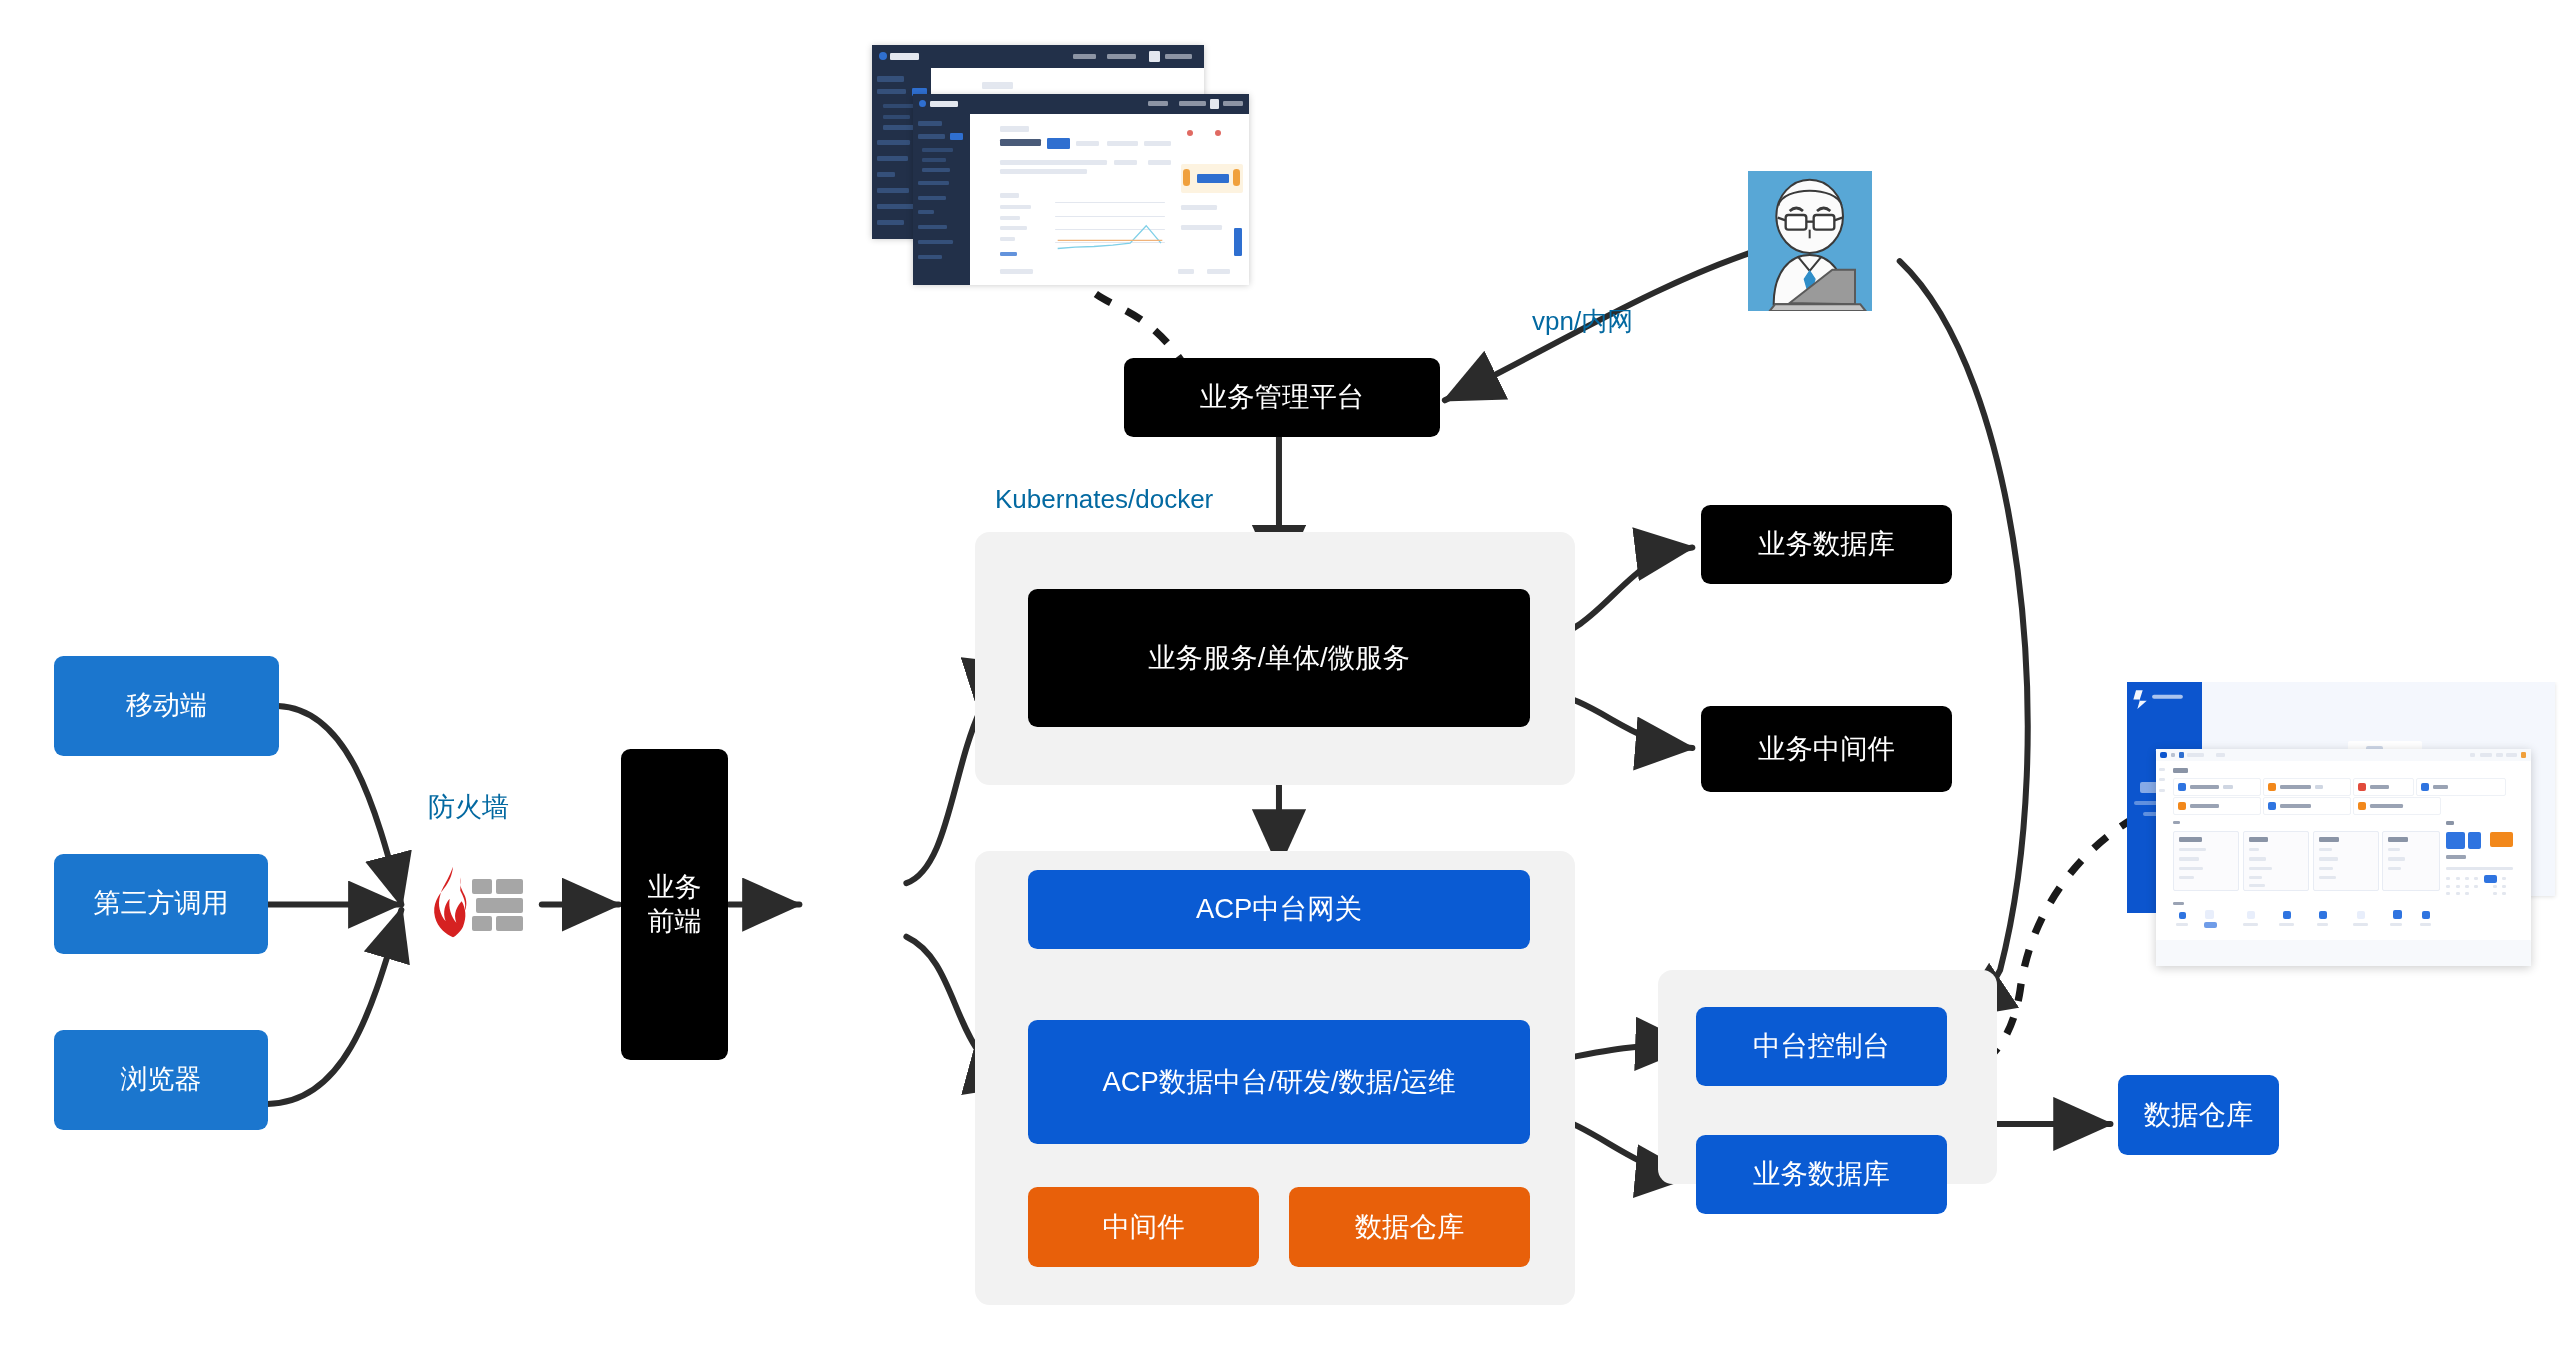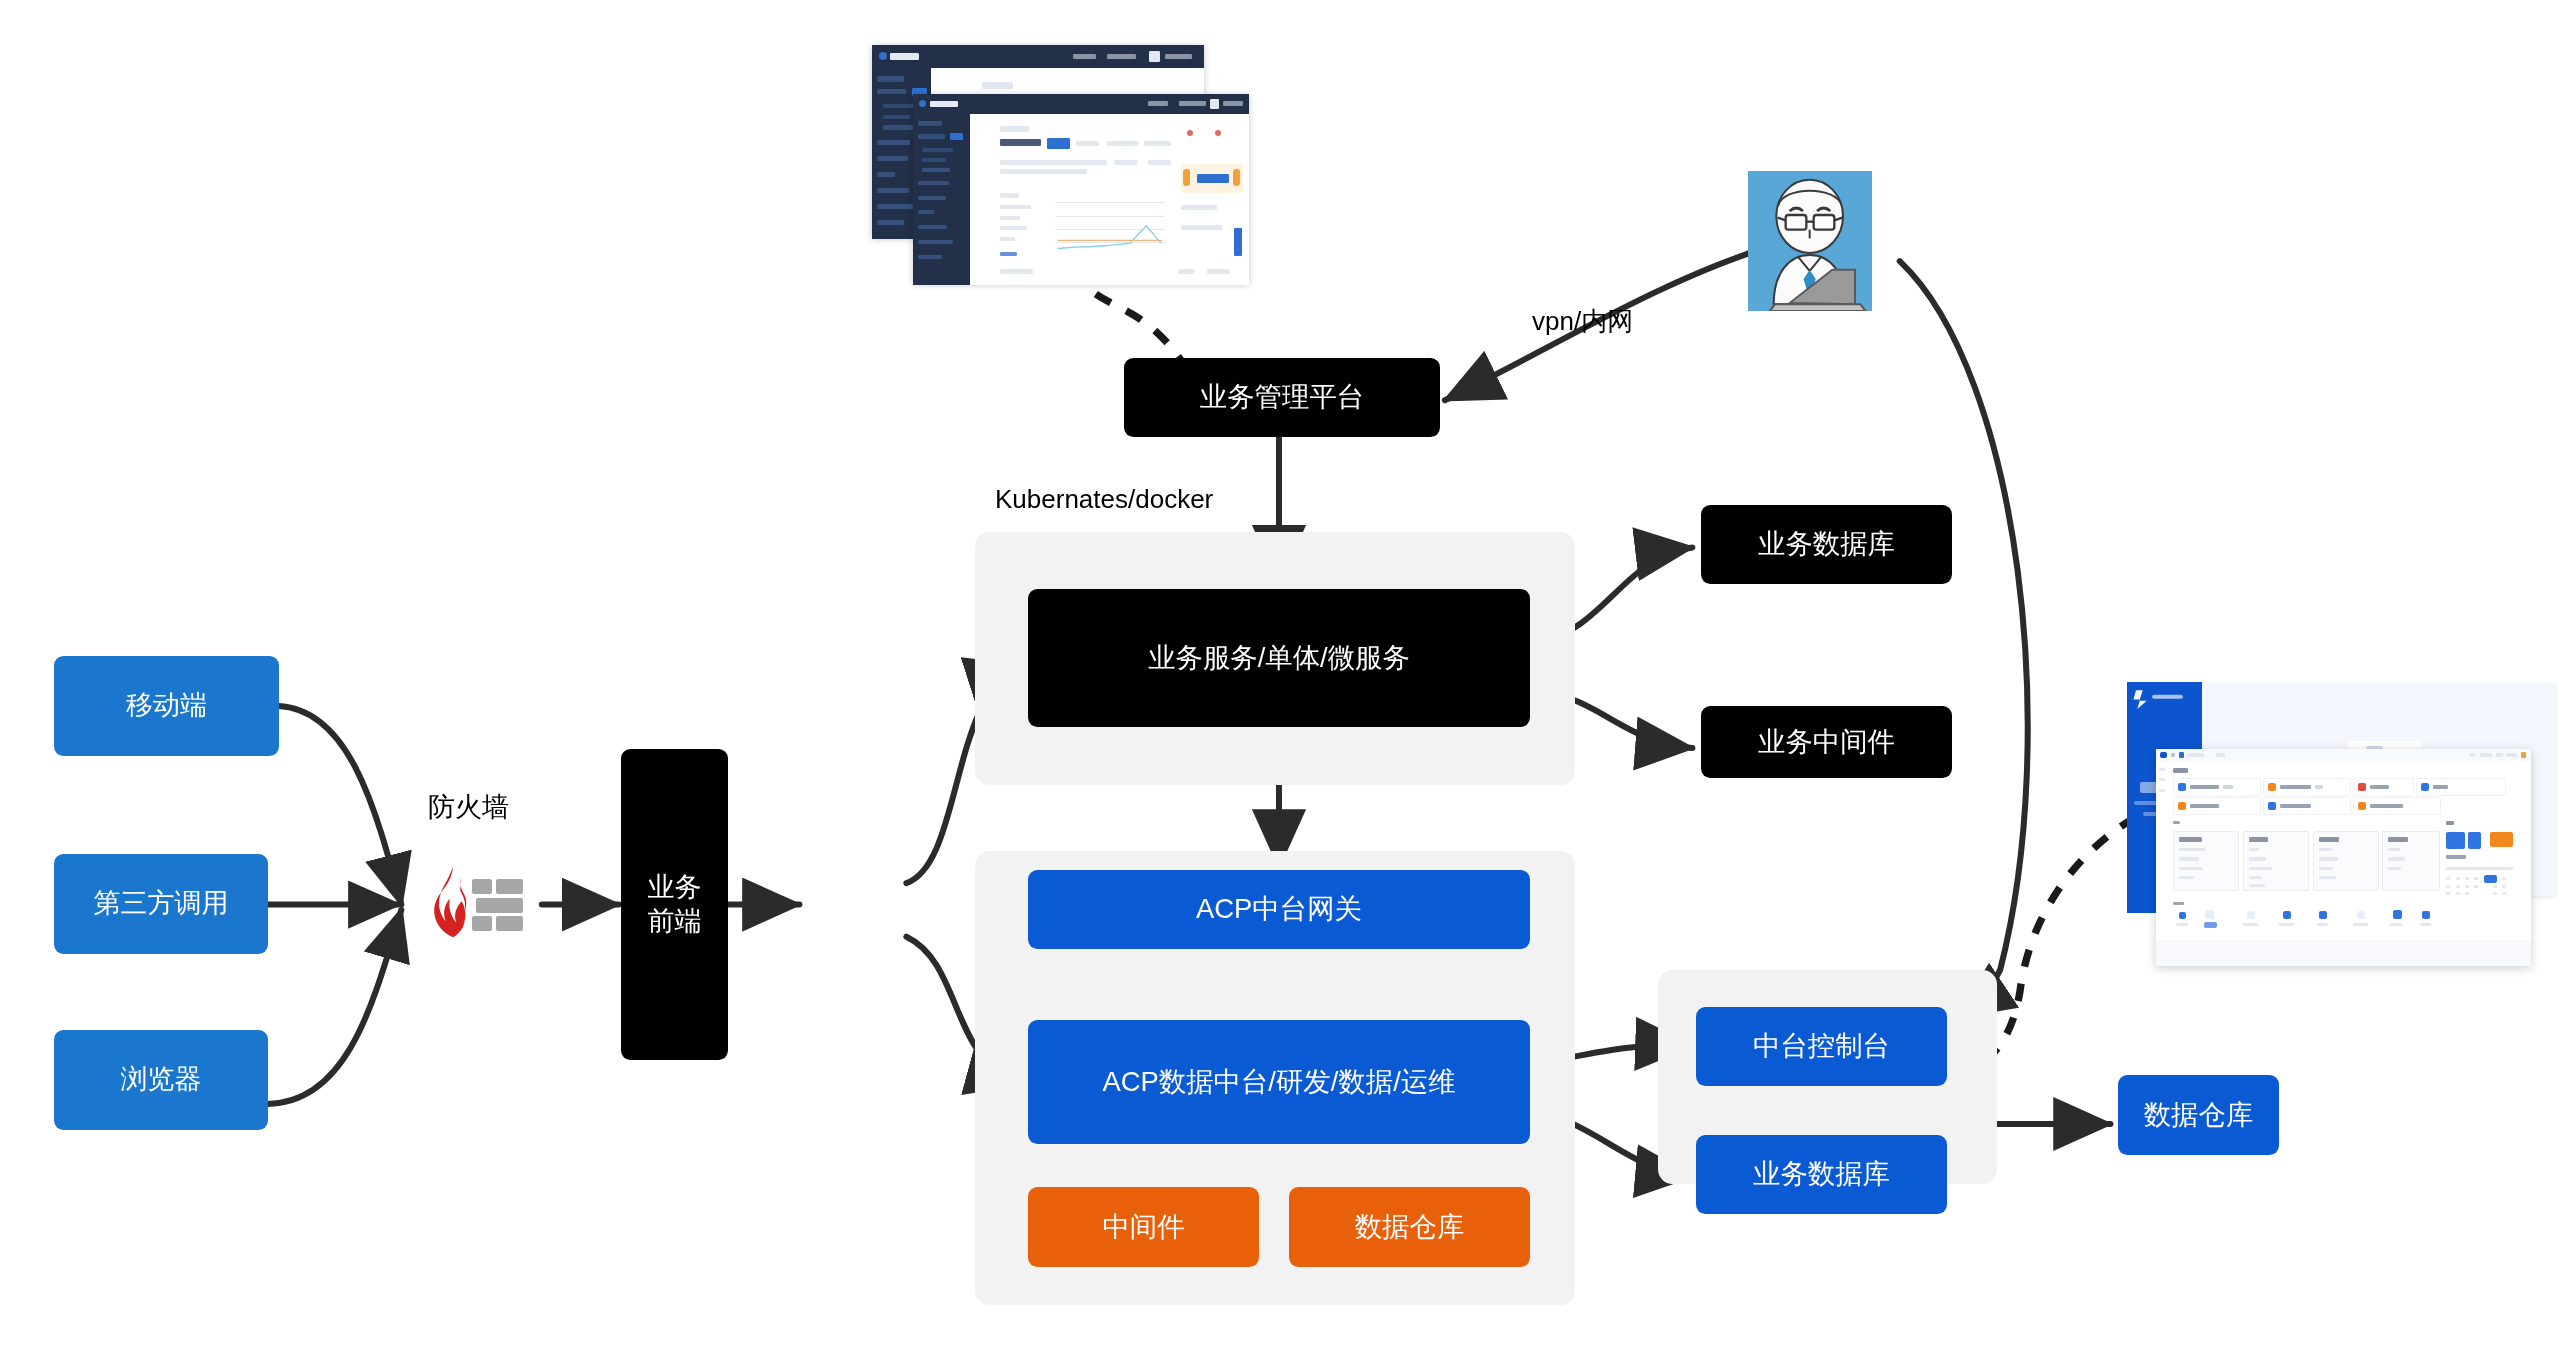--- a/index.html
+++ b/index.html
@@ -10,21 +10,21 @@
   .node{position:absolute;display:flex;align-items:center;justify-content:center;
         text-align:center;color:#ffffff;border-radius:9.4px;line-height:1.25;
         font-weight:400;box-sizing:border-box;}
   .node.blue-light{background:#1B76CE;}
   .node.blue{background:#0A5BD3;}
   .node.red{background:#000000;}
   .node.orange{background:#E8600A;}
 
   .group{position:absolute;background:#F2F2F2;border-radius:14.7px;}
 
-  .plainlabel{position:absolute;color:#000000;white-space:nowrap;}
+  .plainlabel{position:absolute;color:#0369a1;white-space:nowrap;}
 
   .fw{position:absolute;}
   .fw .flame{position:absolute;left:0;top:9.4px;width:44px;height:74px;}
   .fw .wall{position:absolute;left:41px;top:23px;width:51px;height:56px;}
   .fw .brick{position:absolute;background:#A6A6A6;border-radius:2px;}
 
   .person{position:absolute;background:#58A7D6;overflow:hidden;}
   .person svg{display:block;}
 
   .shot{position:absolute;background:#ffffff;box-shadow:0 1.3px 6.7px rgba(0,0,0,.22);
@@ -276,21 +276,21 @@
   <div class="node orange" style="left:1028px;top:1187px;width:231px;height:80px;font-size:27.4px;">
     <span>中间件</span>
   </div>
   <div class="node orange" style="left:1289px;top:1187px;width:241px;height:80px;font-size:27.4px;">
     <span>数据仓库</span>
   </div>
 
   <div class="node red" style="left:1701px;top:505px;width:251px;height:79px;font-size:27.4px;">
     <span>业务数据库</span>
   </div>
-  <div class="node red" style="left:1701px;top:706px;width:251px;height:72px;font-size:27.4px;">
+  <div class="node red" style="left:1701px;top:706px;width:251px;height:86px;font-size:27.4px;">
     <span>业务中间件</span>
   </div>
 
   <div class="group" style="left:1658px;top:970px;width:339px;height:214px;"></div>
   <div class="node blue" style="left:1696px;top:1007px;width:251px;height:79px;font-size:27.4px;">
     <span>中台控制台</span>
   </div>
   <div class="node blue" style="left:1696px;top:1135px;width:251px;height:79px;font-size:27.4px;">
     <span>业务数据库</span>
   </div>

